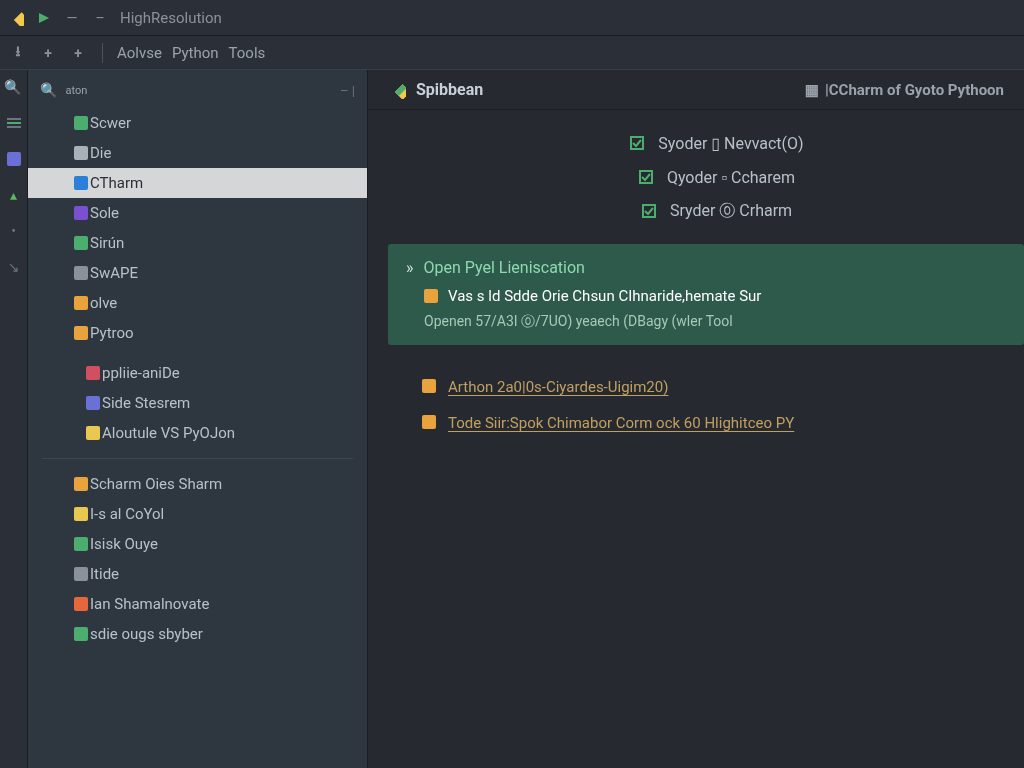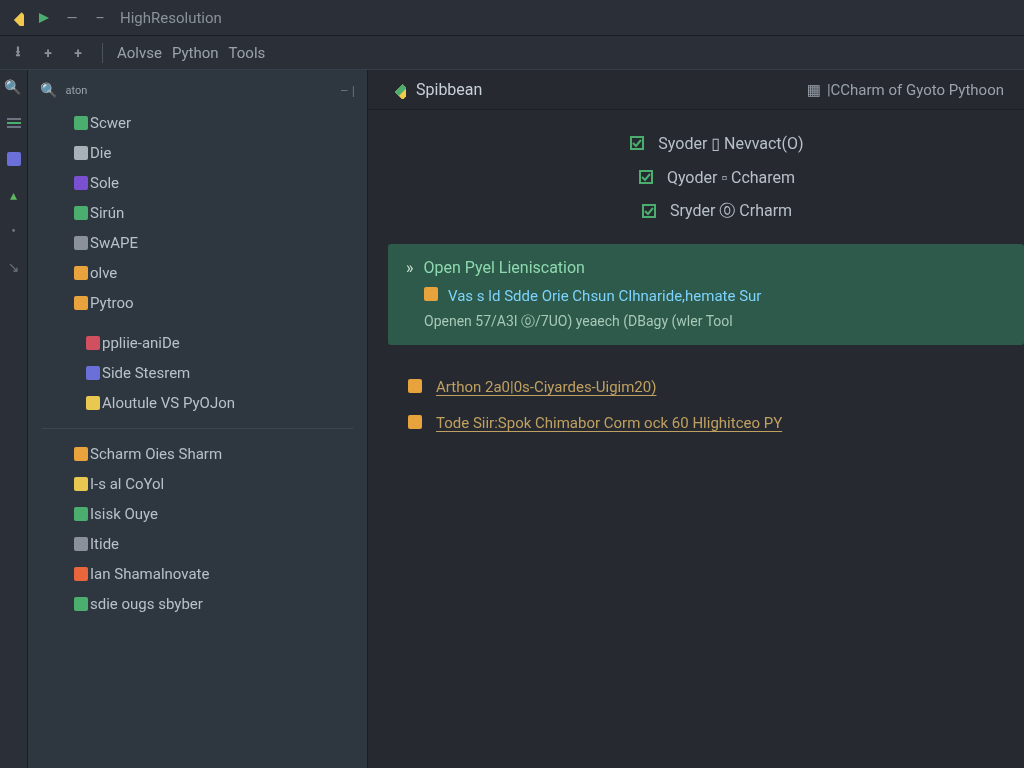--- a/index.html
+++ b/index.html
@@ -20,34 +20,34 @@
 .search-row .stext{font-size:11px;flex:1;}
 .search-row .sact{font-size:13px;color:#6b7480;}
 .tree{padding:6px 0 10px 0;flex:1;}
 .tree-item{display:flex;align-items:center;height:30px;padding-left:44px;cursor:default;}
 .tree-item.sel{background:#d4d6d8;color:#2b2f36;}
 .tree-item .ii{width:18px;height:18px;display:flex;align-items:center;justify-content:center;font-size:14px;}
 .tree-item .lbl{font-size:15px;}
 .tree-sub{padding-left:12px;}
 .tree-sep{height:1px;background:#3c4652;margin:10px 14px;}
 .content{flex:1;background:#262a30;display:flex;flex-direction:column;}
-.chead{height:40px;display:flex;align-items:center;padding:0 20px;gap:10px;border-bottom:1px solid #1d2025;}
+.chead{height:40px;display:flex;align-items:center;padding:0 20px;gap:10px;border-bottom:1px solid #1d2025;font-weight:bold;}
 .chead .ci{width:18px;height:18px;}
 .chead .ctitle{font-size:16px;color:#c8d0d8;}
 .chead .spacer{flex:1;}
 .chead .crumb{font-size:15px;color:#9aa2ab;display:flex;align-items:center;gap:6px;}
 .clist{padding:16px 0 10px 0;}
 .citem{display:flex;align-items:center;height:34px;padding-left:40px;gap:12px;justify-content:center;}
 .citem .ci2{width:18px;height:18px;display:flex;align-items:center;justify-content:center;}
 .citem .cl{font-size:16px;color:#b8c0c8;}
 .panel{margin:6px 0 0 20px;background:#2d5a4a;border-radius:3px;padding:14px 18px 14px 18px;}
 .panel .phead{display:flex;align-items:center;gap:10px;font-size:16px;color:#8fd9b0;margin-bottom:10px;}
-.panel .prow{display:flex;align-items:flex-start;gap:10px;font-size:15px;color:#7dd3fc;margin-bottom:8px;padding-left:18px;}
+.panel .prow{display:flex;align-items:center;gap:10px;font-size:15px;color:#ffffff;margin-bottom:8px;padding-left:18px;}
 .panel .psub{font-size:14px;color:#a8c8b8;padding-left:18px;}
-.links{padding:24px 0 0 40px;}
+.links{padding:24px 0 0 52px;text-align:right;}
 .lrow{display:flex;align-items:center;gap:12px;height:36px;}
 .lrow .li{width:16px;height:16px;}
 .lrow .ll{font-size:15px;text-decoration:underline;text-underline-offset:3px;color:#c0a060;}
 
 .sq{display:inline-block;width:14px;height:14px;border-radius:2px;}
 </style>
 </head>
 <body>
 
 <div class="titlebar">
@@ -108,20 +108,26 @@
               <span class="sq" style="background:#4cae6e"></span>
             </span>
             <span class="lbl">Scwer</span>
           </div>
           <div class="tree-item">
             <span class="ii">
               <span class="sq" style="background:#a8b0b8"></span>
             </span>
             <span class="lbl">Die</span>
           </div>
+          <div class="tree-item sel">
+            <span class="ii">
+              <span class="sq" style="background:#2b7fd9"></span>
+            </span>
+            <span class="lbl">CTharm</span>
+          </div>
           <div class="tree-item">
             <span class="ii">
               <span class="sq" style="background:#7a4fd0"></span>
             </span>
             <span class="lbl">Sole</span>
           </div>
           <div class="tree-item">
             <span class="ii">
               <span class="sq" style="background:#4cae6e"></span>
             </span>

